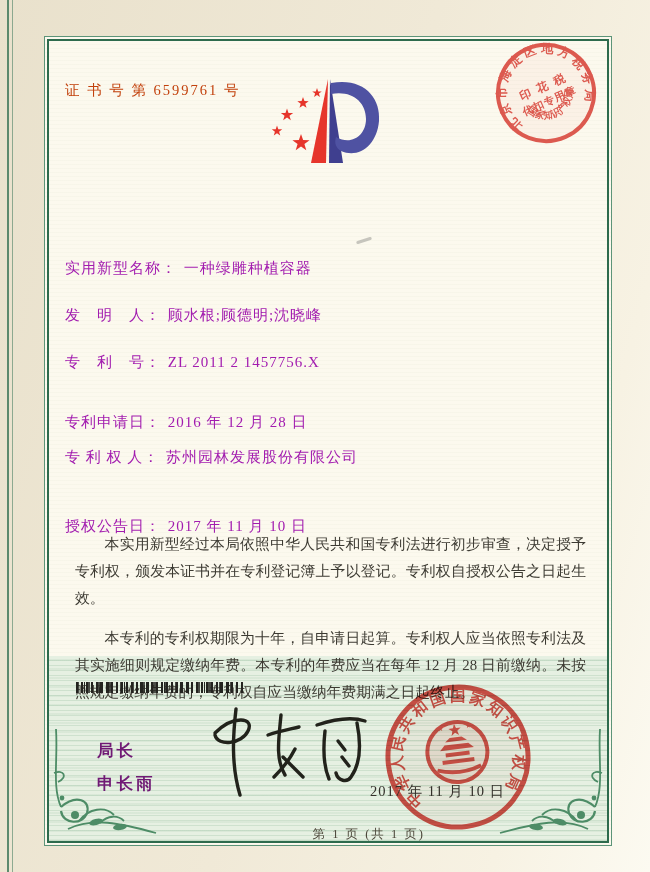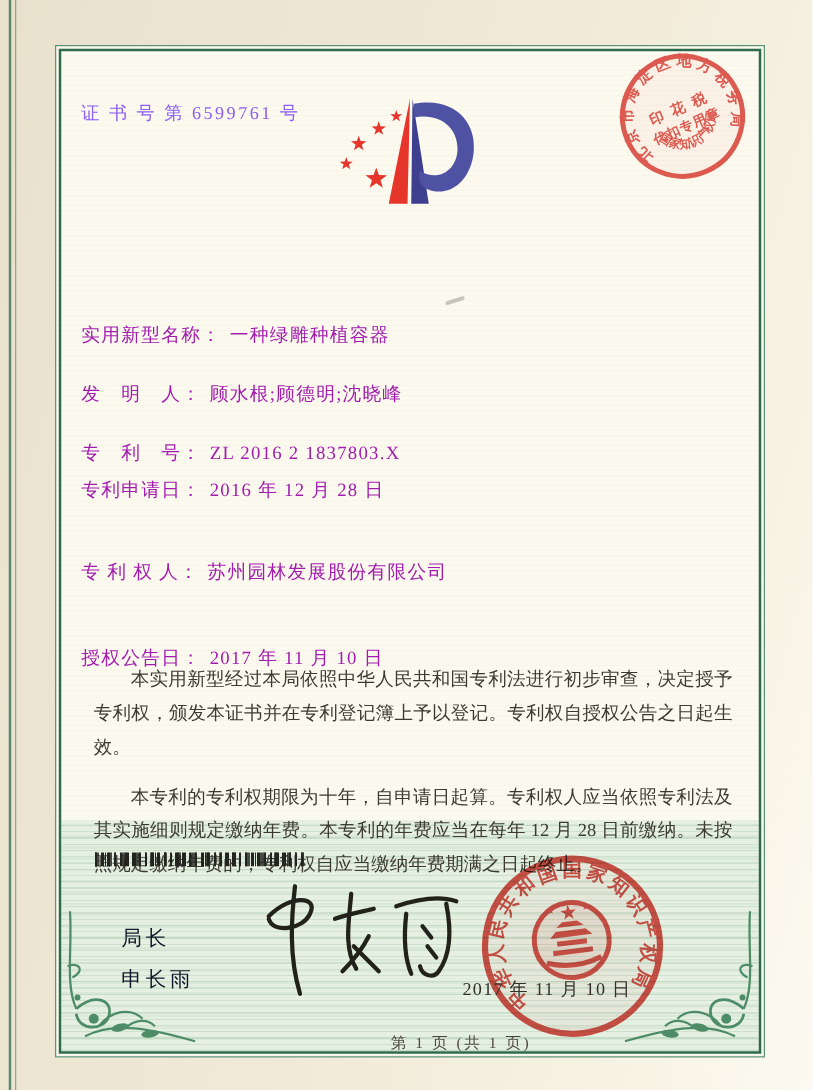--- a/index.html
+++ b/index.html
@@ -15,42 +15,42 @@
          background:#fcf9ee;border:1px solid #5c9478;}
   .frame::after{content:"";position:absolute;inset:2px;border:2px solid #2e6b4d;pointer-events:none;z-index:5;}
   .paper-texture{position:absolute;inset:0;
          background:repeating-linear-gradient(0deg,rgba(186,198,168,.07) 0 1px,transparent 1px 4px);}
 
   .green-band{position:absolute;left:4px;right:4px;bottom:4px;height:185px;
          background:#e6f0e2;
          background-image:repeating-linear-gradient(0deg,rgba(110,165,125,.20) 0 1px,transparent 1px 5px),
                           repeating-linear-gradient(0deg,rgba(110,165,125,.10) 0 2px,transparent 2px 9px);}
 
-  .cert-no{position:absolute;left:20px;top:44px;font-size:14.5px;letter-spacing:2px;color:#8b5cf6;}
+  .cert-no{position:absolute;left:20px;top:44px;font-size:14.5px;letter-spacing:2px;color:#c2410c;}
   .title{position:absolute;left:0;top:129px;width:100%;text-align:center;
          font-size:32px;font-weight:bold;letter-spacing:9px;color:#2e2d28;}
   .artifact{position:absolute;left:311px;top:202px;width:16px;height:3px;background:#9a9a96;
          transform:rotate(-18deg);opacity:.55;border-radius:2px;}
 
   .fields{position:absolute;left:20px;top:0;width:520px;}
   .field-row{position:absolute;left:0;font-size:15px;color:#a21caf;letter-spacing:1px;white-space:nowrap;}
   .field-row .lbl{display:inline-block;}
   .field-row .val{display:inline-block;margin-left:2px;}
 
   .paras{position:absolute;left:17px;top:481px;width:537px;font-size:14.8px;line-height:1.83;
          color:#3c3a32;text-align:justify;}
   .paras p{margin:13px;text-indent:2em;}
 
   .barcode{position:absolute;left:31px;top:645px;width:167px;height:11px;z-index:2;
          background:repeating-linear-gradient(90deg,#23231f 0 2px,transparent 2px 5px),
                     repeating-linear-gradient(90deg,#23231f 0 1px,transparent 1px 8px),
                     repeating-linear-gradient(90deg,rgba(35,35,31,.8) 0 3px,transparent 3px 11px);}
 
-  .signer{position:absolute;left:52px;top:697px;font-size:16.5px;color:#0f172a;
-          letter-spacing:3px;line-height:33px;z-index:2;}
+  .signer{position:absolute;left:52px;top:697px;font-size:16.5px;color:#701a75;
+          letter-spacing:3px;line-height:33px;z-index:2;font-weight:bold;}
   .signature-svg{position:absolute;left:150px;top:662px;z-index:3;mix-blend-mode:multiply;}
 
   .footer{position:absolute;left:120px;top:789px;width:260px;text-align:right;
           font-size:12.5px;letter-spacing:2px;color:#4c473a;z-index:2;}
 
   .flourish{position:absolute;z-index:4;}
   .flourish.bl{left:3px;bottom:3px;}
   .flourish.br{right:3px;bottom:3px;transform:scaleX(-1);}
 
   .tax-stamp{position:absolute;left:481px;top:28px;transform:rotate(-24deg);z-index:7;
@@ -94,23 +94,23 @@
       <div class="field-row" style="top:222px">
         <span class="lbl">实用新型名称：</span>
         <span class="val">一种绿雕种植容器</span>
       </div>
       <div class="field-row" style="top:269px">
         <span class="lbl">发　明　人：</span>
         <span class="val">顾水根;顾德明;沈晓峰</span>
       </div>
       <div class="field-row" style="top:316px">
         <span class="lbl">专　利　号：</span>
-        <span class="val">ZL 2016 2 1837803.X</span>
-      </div>
-      <div class="field-row" style="top:346px">
+        <span class="val">ZL 2011 2 1457756.X</span>
+      </div>
+      <div class="field-row" style="top:376px">
         <span class="lbl">专利申请日：</span>
         <span class="val">2016 年 12 月 28 日</span>
       </div>
       <div class="field-row" style="top:411px">
         <span class="lbl">专 利 权 人：</span>
         <span class="val">苏州园林发展股份有限公司</span>
       </div>
       <div class="field-row" style="top:480px">
         <span class="lbl">授权公告日：</span>
         <span class="val">2017 年 11 月 10 日</span>

